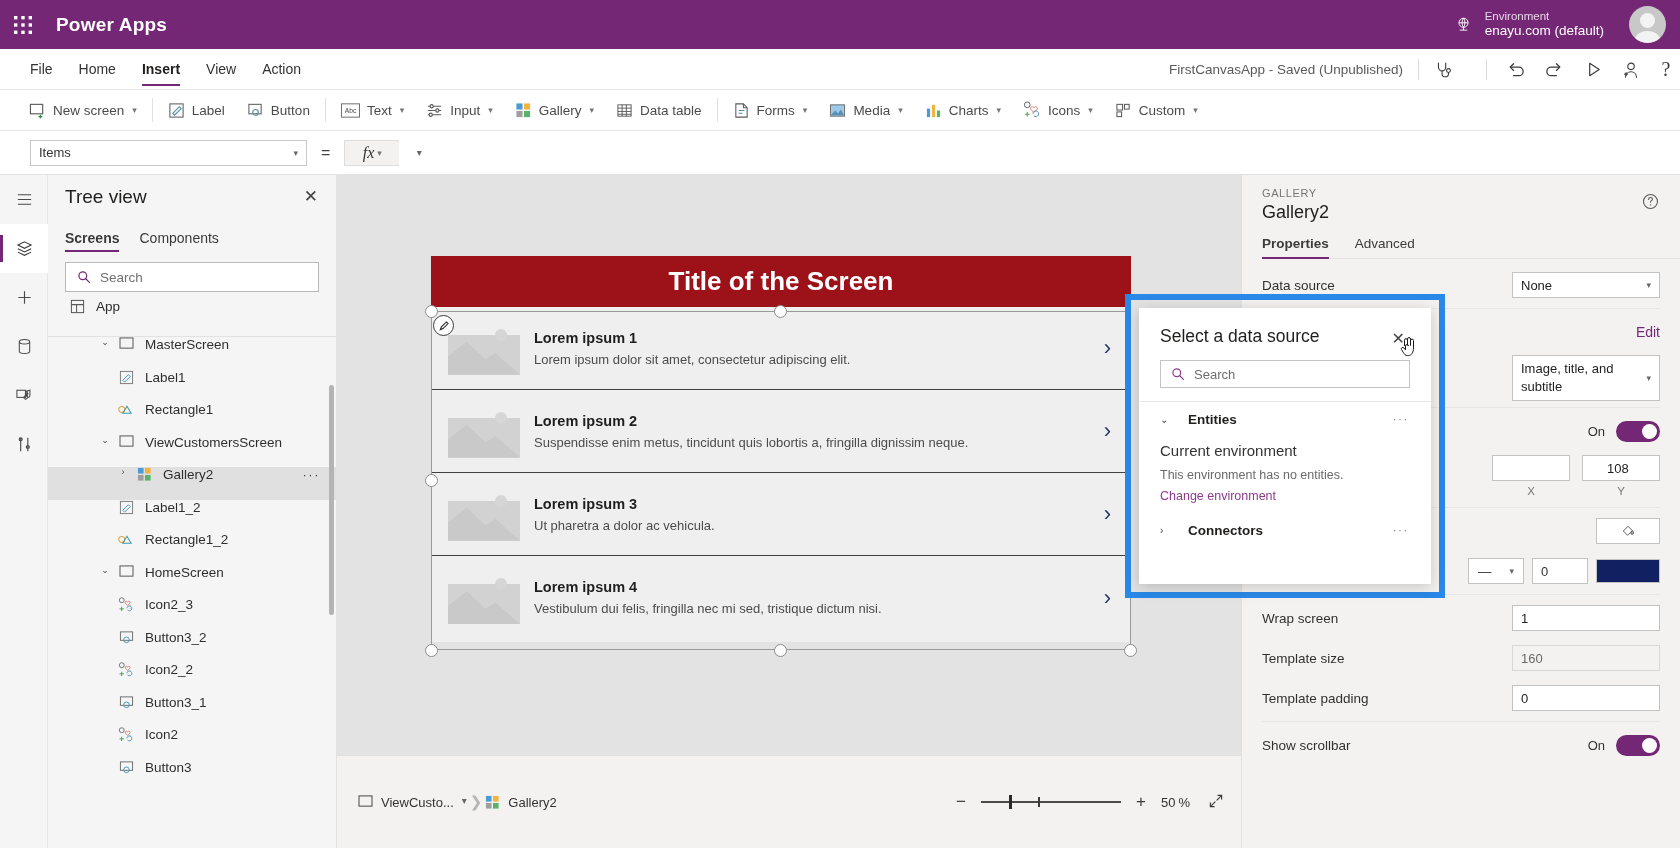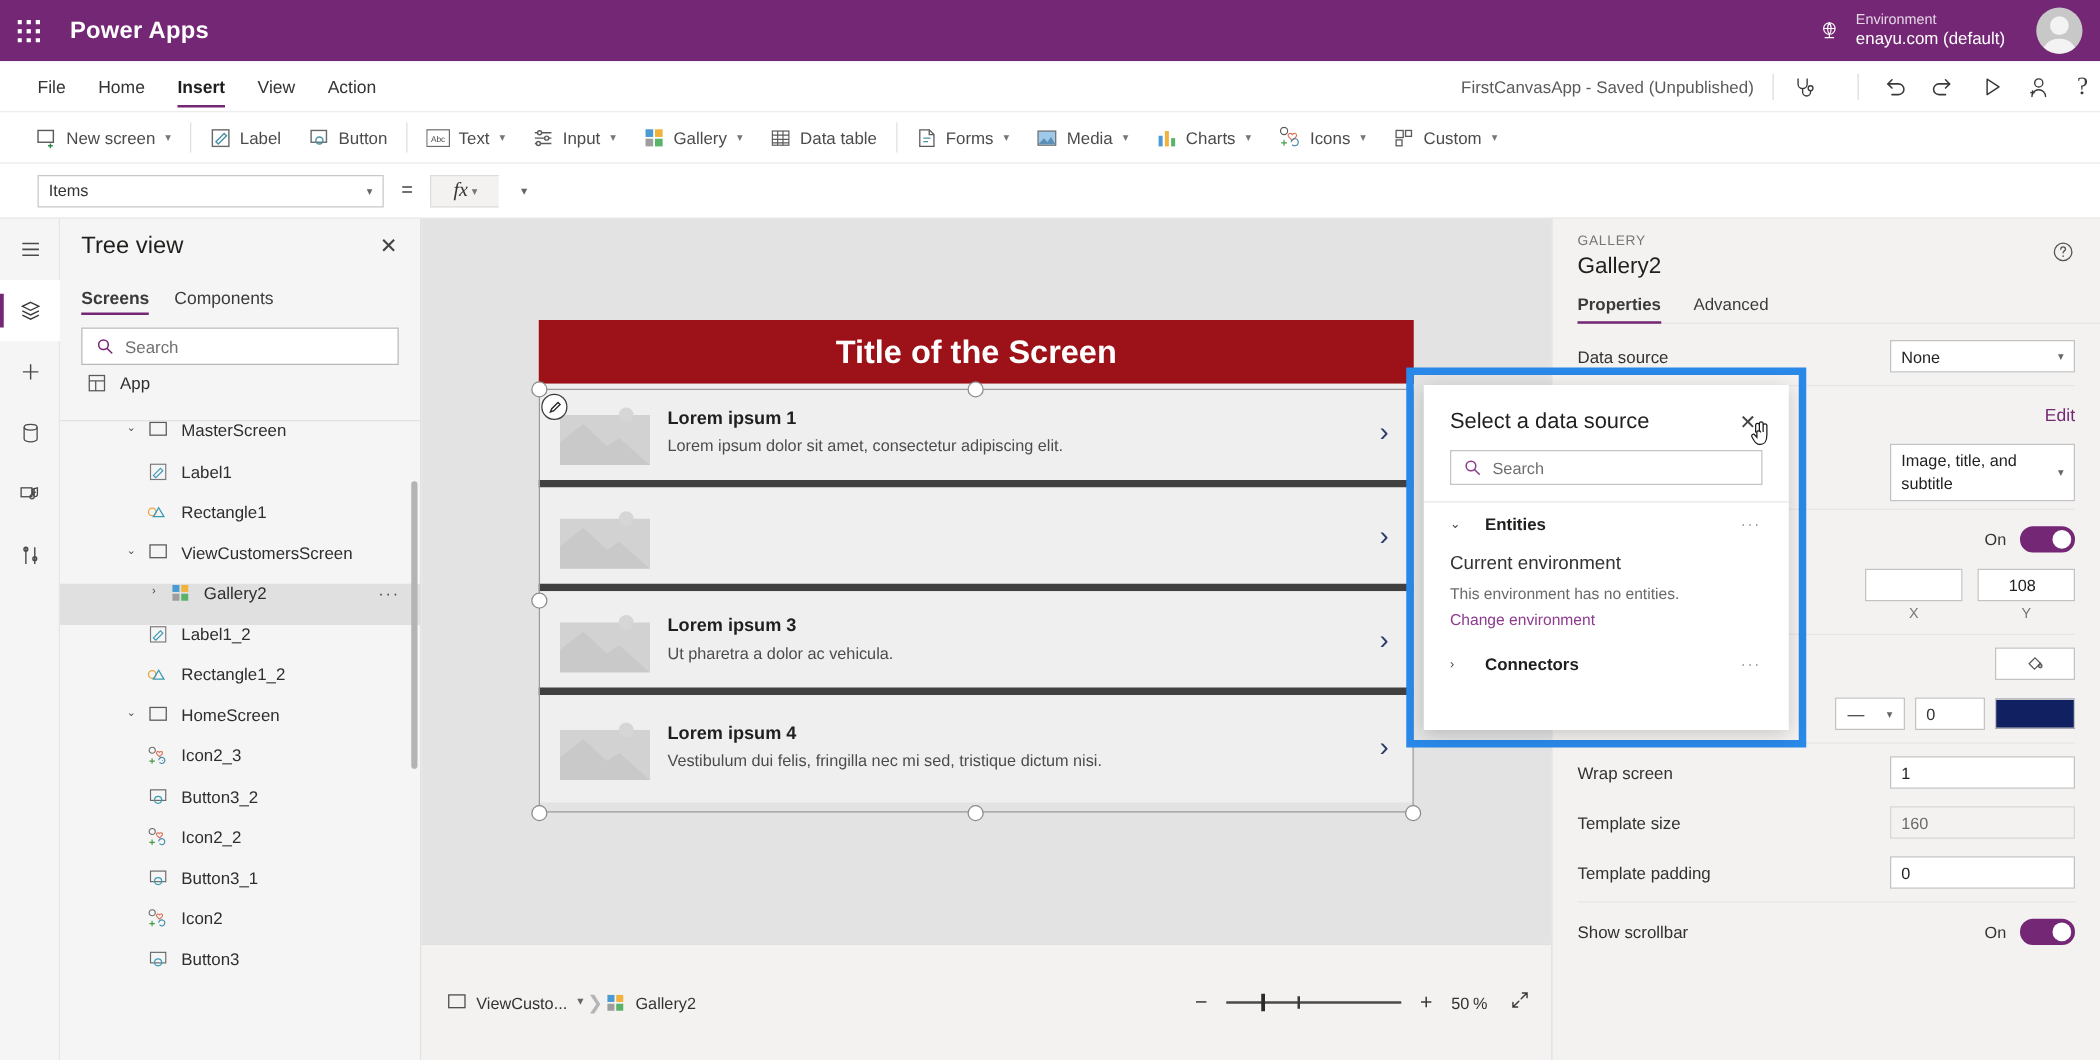--- a/index.html
+++ b/index.html
@@ -167,21 +167,21 @@
   }
   #phone {
     position: absolute; left: 94px; top: 81px; width: 700px; height: 386px;
     background: #efeff0;
   }
   #scr-title {
     height: 51px; background: #9d1118; color: #ffffff; font-size: 26px; font-weight: bold;
     display: flex; align-items: center; justify-content: center;
   }
   .grow {
-    height: 83px; background: #efeff0; border-bottom: 6px solid #404040;
+    height: 83px; background: #efeff0; border-bottom: 1px solid #404040;
     display: flex; align-items: center; position: relative;
   }
   .gthumb { width: 72px; height: 53px; margin-left: 17px; flex: none; position: relative; }
   .gthumb .mt {
     position: absolute; left: 0; bottom: 0; width: 72px; height: 40px;
     background: #d2d2d2;
     clip-path: polygon(0 100%, 0 55%, 26% 18%, 52% 62%, 66% 46%, 100% 100%);
   }
   .gthumb .plate { position:absolute; left:0; bottom:0; width:72px; height:40px; background:#d2d2d2; z-index:-1;}
   .gthumb .sun { position: absolute; left: 47px; top: 7px; width: 12px; height: 12px; border-radius: 50%; background: #d6d6d6; }
@@ -739,20 +739,24 @@
       </div>
       <div class="gchev">›</div>
     </div>
 
     <div class="grow">
       <div class="gthumb">
         <div class="plate" style="z-index:0;"></div>
           <div class="mt" style="background:#c9c9c9;z-index:1;"></div>
           <div class="sun" style="z-index:2;"></div>
       </div>
+      <div class="gtext">
+        <div class="gtitle">Lorem ipsum 2</div>
+        <div class="gsub">Suspendisse enim metus, tincidunt quis lobortis a, fringilla dignissim neque.</div>
+      </div>
       <div class="gchev">›</div>
     </div>
 
     <div class="grow">
       <div class="gthumb">
         <div class="plate" style="z-index:0;"></div>
           <div class="mt" style="background:#c9c9c9;z-index:1;"></div>
           <div class="sun" style="z-index:2;"></div>
       </div>
       <div class="gtext">

